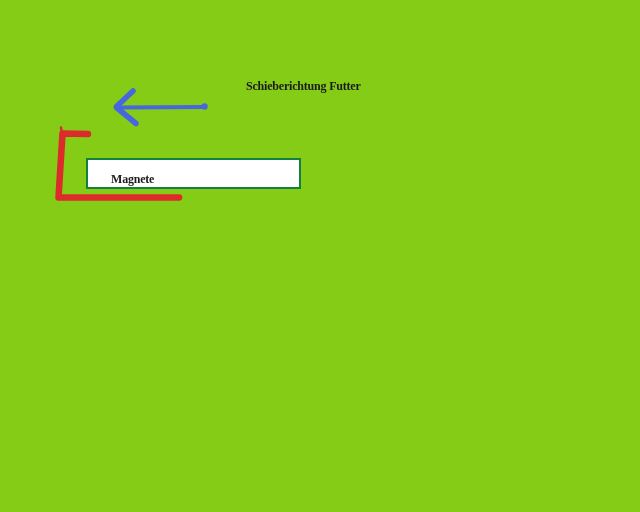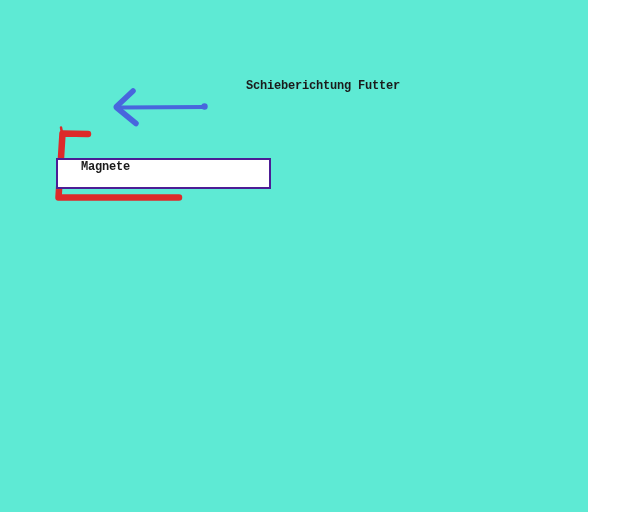--- a/index.html
+++ b/index.html
@@ -2,52 +2,52 @@
 <html><head>
 <meta charset="utf-8">
 <style>
   html, body {
     margin: 0;
     padding: 0;
     background: #ffffff;
   }
   .canvas {
     position: relative;
-    width: 588px;
+    width: 640px;
     height: 512px;
-    background: #5eead4;
+    background: #84cc16;
     overflow: hidden;
-    font-family: Liberation Mono, monospace;
+    font-family: Liberation Serif, serif;
   }
   .diagram-title {
     position: absolute;
     left: 246px;
     top: 79px;
     font-size: 12px;
     font-weight: bold;
     letter-spacing: -0.2px;
     color: #1b1b1b;
     white-space: nowrap;
   }
   .overlay {
     position: absolute;
     left: 0;
     top: 0;
     pointer-events: none;
   }
   .magnete-box {
     position: absolute;
-    left: 56px;
+    left: 86px;
     top: 158px;
     width: 211px;
     height: 27px;
-    border: 2px solid #4c1d95;
+    border: 2px solid #15803d;
     background: #ffffff;
     display: flex;
-    align-items: flex-start;
+    align-items: flex-end;
   }
   .magnete-box span {
     font-size: 12px;
     font-weight: bold;
     letter-spacing: -0.2px;
     color: #1b1b1b;
     padding-left: 23px;
     white-space: nowrap;
   }
 </style>

